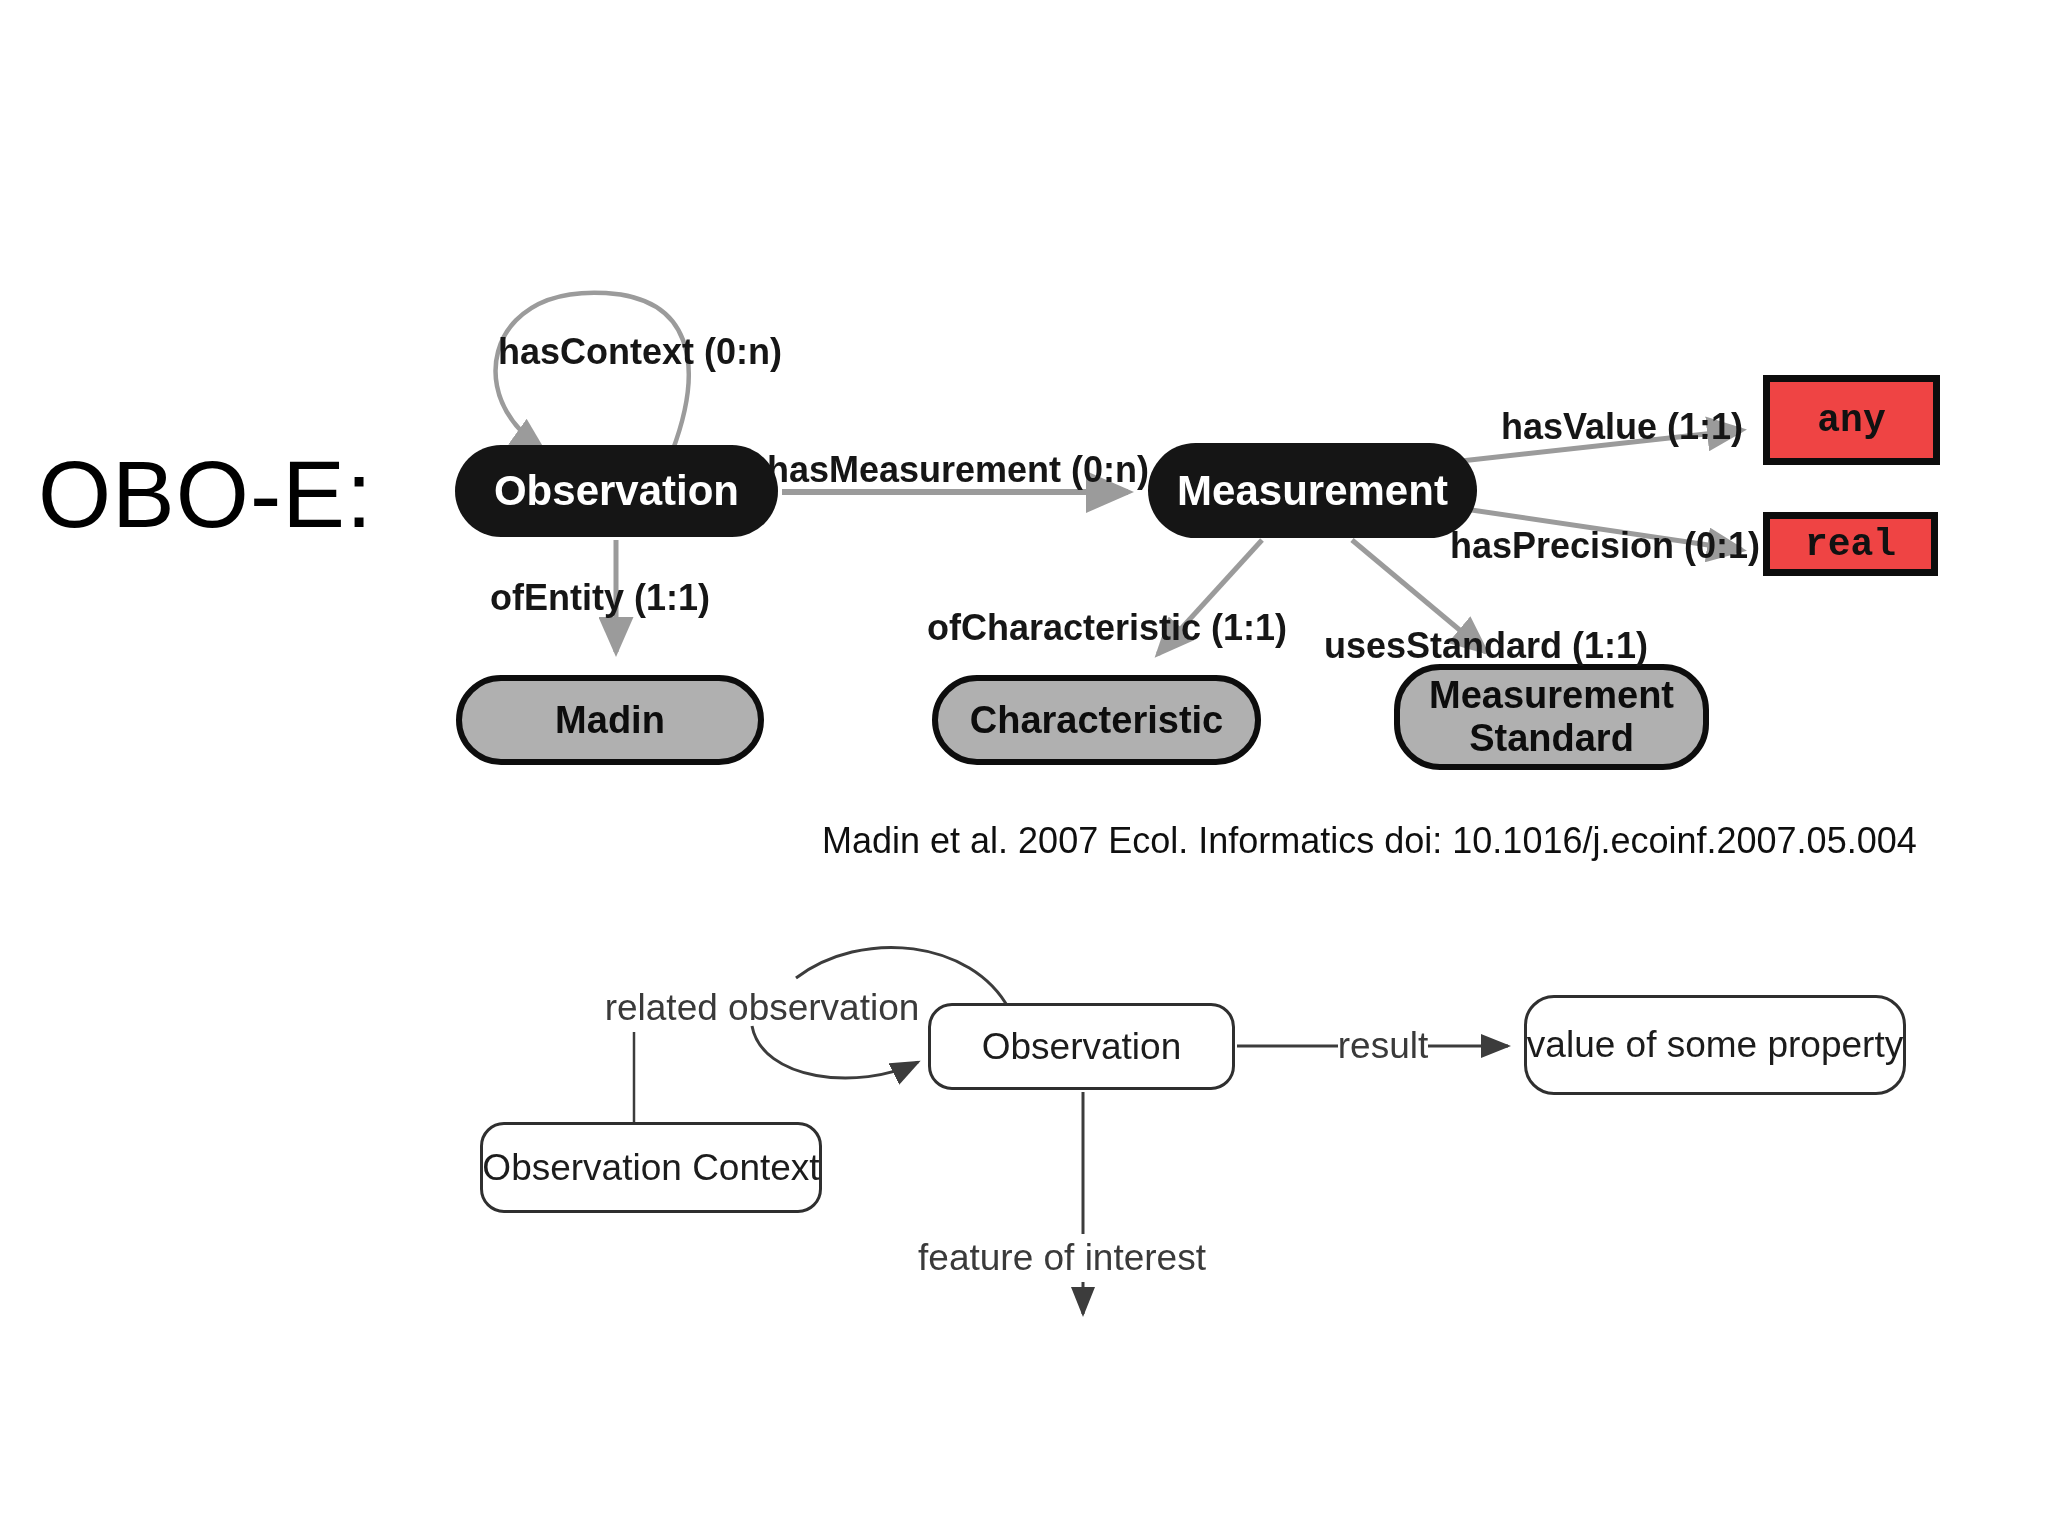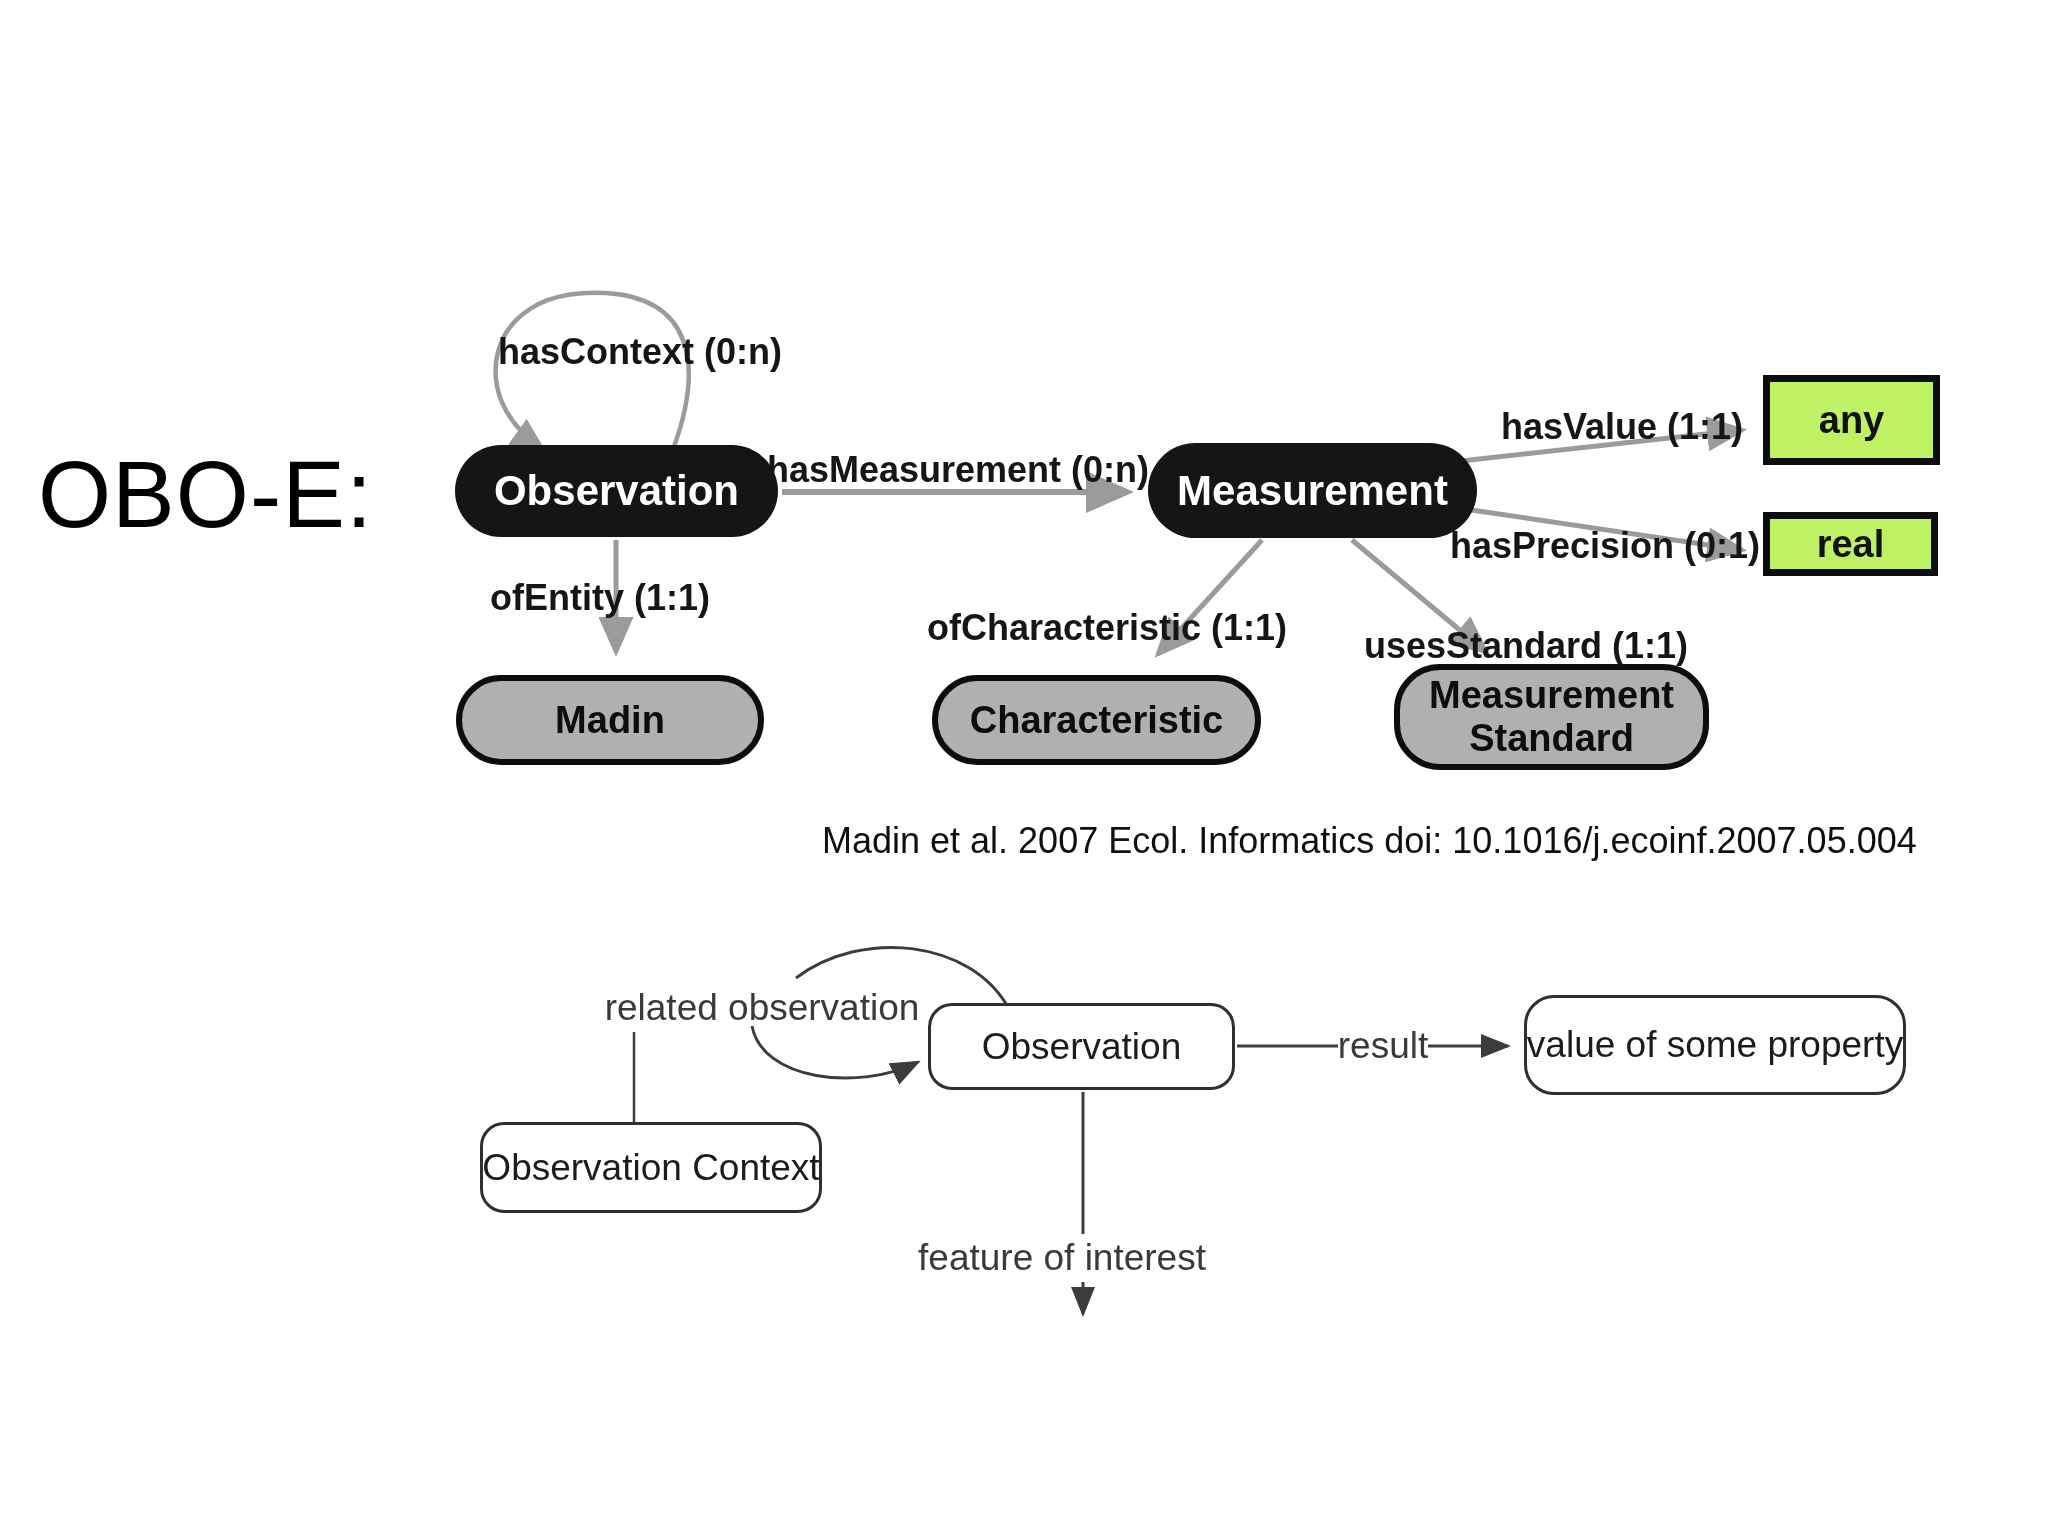--- a/index.html
+++ b/index.html
@@ -17,22 +17,22 @@
   
   .pill-class{
     background:#151515;color:#fff;border-radius:48px;
     font-size:42px;font-weight:700;
   }
   .pill-instance{
     background:#b0b0b0;color:#0d0d0d;border:6px solid #0d0d0d;border-radius:46px;
     font-size:38px;font-weight:700;box-sizing:border-box;line-height:1.12;
   }
   .box-datatype{
-    background:#bef264;border:7px solid #0d0d0d;box-sizing:border-box;
-    font-size:38px;font-weight:700;color:#111;
+    background:#ef4444;border:7px solid #0d0d0d;box-sizing:border-box;
+    font-size:38px;font-weight:700;color:#111;font-family:Liberation Mono, monospace;
   }
   .edge-label-top{
     font-size:36px;font-weight:700;color:#161616;white-space:nowrap;
     transform:translate(-50%,-50%);
   }
   .citation{font-size:36px;color:#0f0f0f;white-space:nowrap;}
   
   .box-om{
     background:#fff;border:3px solid #2f2f2f;border-radius:24px;box-sizing:border-box;
     font-size:37px;color:#1c1c1c;white-space:nowrap;
@@ -88,21 +88,21 @@
   <div class="abs pill-instance center-xy" style="left:1394px;top:664px;width:315px;height:106px;padding:0 40px;">Measurement Standard</div>
 
   <div class="abs box-datatype center-xy" style="left:1763px;top:375px;width:177px;height:90px;">any</div>
 
   <div class="abs box-datatype center-xy" style="left:1763px;top:512px;width:175px;height:64px;">real</div>
 
   <div class="abs edge-label-top" style="left:640px;top:352px;">hasContext (0:n)</div>
   <div class="abs edge-label-top" style="left:958px;top:470px;">hasMeasurement (0:n)</div>
   <div class="abs edge-label-top" style="left:600px;top:598px;">ofEntity (1:1)</div>
   <div class="abs edge-label-top" style="left:1107px;top:628px;">ofCharacteristic (1:1)</div>
-  <div class="abs edge-label-top" style="left:1486px;top:646px;margin-left:40px;">usesStandard (1:1)</div>
+  <div class="abs edge-label-top" style="left:1486px;top:646px;">usesStandard (1:1)</div>
   <div class="abs edge-label-top" style="left:1622px;top:427px;">hasValue (1:1)</div>
   <div class="abs edge-label-top" style="left:1605px;top:546px;">hasPrecision (0:1)</div>
 
   <div class="abs citation" style="left:822px;top:820px;">Madin et al. 2007 Ecol. Informatics doi: 10.1016/j.ecoinf.2007.05.004</div>
 
 
   <div class="abs box-om center-xy" style="left:928px;top:1003px;width:307px;height:87px;">Observation</div>
 
   <div class="abs box-om center-xy" style="left:468px;top:1122px;width:342px;height:91px;margin-left:12px;">Observation Context</div>
 

